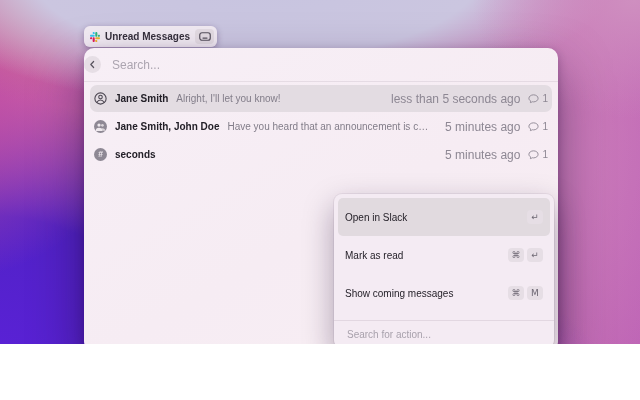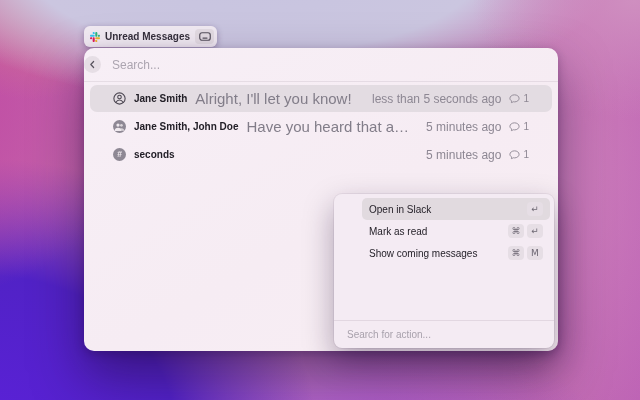--- a/index.html
+++ b/index.html
@@ -1,16 +1,16 @@
 <!DOCTYPE html>
 <html><head>
 <meta charset="utf-8">
 <style>
   html,body{margin:0;padding:0;}
-  .screen{position:relative;width:640px;height:400px;overflow:hidden;
+  .screen{position:relative;width:640px;height:344px;overflow:hidden;
     font-family:"Liberation Sans",sans-serif;
     background:
       radial-gradient(ellipse 260px 190px at 99% 0%, #cf8fc0 0%, rgba(207,143,192,0) 62%),
       radial-gradient(ellipse 500px 190px at 40% -8%, #c7c4e0 0%, #cbc6e0 45%, rgba(203,198,224,0) 72%),
       radial-gradient(circle 150px at 5% -2%, #d3748e 0%, rgba(211,116,142,0) 72%),
       radial-gradient(ellipse 300px 280px at -10% 25%, #c04da4 0%, rgba(192,77,164,0) 70%),
       radial-gradient(ellipse 470px 390px at -2% 108%, #5b21d8 0%, #5122c6 40%, rgba(81,34,198,0) 70%),
       radial-gradient(ellipse 430px 250px at 55% 118%, #9a44d4 0%, rgba(154,68,212,0) 62%),
       radial-gradient(ellipse 320px 520px at 88% 45%, rgba(224,164,206,0.4), rgba(224,164,206,0) 70%),
       linear-gradient(100deg, #c45ba8 0%, #c678b2 30%, #c885ba 55%, #bf64ad 85%, #b95bb2 100%);
@@ -28,38 +28,38 @@
     box-shadow:0 24px 50px rgba(32,8,58,.5),0 3px 10px rgba(32,8,58,.28);}
   .searchbar{height:33px;display:flex;align-items:center;gap:9px;padding:0 0;
     border-bottom:1px solid rgba(70,40,70,.09);}
   .backbtn{width:17px;height:17px;border-radius:50%;background:#e6dee5;flex:0 0 17px;
     display:flex;align-items:center;justify-content:center;cursor:default;}
   .search-input{flex:1;border:none;background:transparent;outline:none;
     font-size:12px;color:#3a3540;font-family:inherit;}
   .search-input::placeholder{color:#aca5b0;}
   
   .list{padding:3px 6px 0;}
-  .row{height:27px;display:flex;align-items:center;gap:8px;padding:0 23px;
+  .row{height:27px;display:flex;align-items:center;gap:8px;padding:0 4px;
     border-radius:7px;margin-bottom:1px;}
   .row.sel{background:#e3dce2;}
   .ric{width:13px;height:13px;flex:0 0 13px;display:flex;align-items:center;justify-content:center;}
   .hash-circle{width:13px;height:13px;border-radius:50%;background:#8e8894;color:#efe9ee;
     font-size:8.5px;font-weight:700;display:flex;align-items:center;justify-content:center;line-height:1;}
   .rtitle{font-size:10px;font-weight:700;color:#232028;white-space:nowrap;}
-  .rsub{font-size:15px;color:#827d89;white-space:nowrap;overflow:hidden;
+  .rsub{font-size:10px;color:#827d89;white-space:nowrap;overflow:hidden;
     text-overflow:ellipsis;flex:0 1 auto;}
   .rspace{flex:1 1 0;}
   .rtime{font-size:12px;color:#8d8793;white-space:nowrap;}
   .rbubble{display:flex;align-items:center;gap:3px;color:#8d8793;font-size:10px;}
   
   .panel{position:absolute;left:250px;top:146px;width:220px;height:154px;border-radius:8px;
     background:#f4ebf3;box-shadow:0 12px 30px rgba(30,8,50,.35),0 0 0 1px rgba(90,60,90,.08);}
   .pitems{padding:4px;}
   .aitem{height:22px;display:flex;align-items:center;justify-content:space-between;
-    padding:0 7px;border-radius:5px;margin-left:24px;}
+    padding:8px 7px;border-radius:5px;}
   .aitem.sel{background:#e1dadf;}
   .alabel{font-size:10px;color:#26222a;font-weight:500;white-space:nowrap;}
   .keys{display:flex;gap:3px;}
   .key{min-width:10px;height:14px;padding:0 3px;border-radius:4px;background:#e6dee5;
     color:#6e6874;font-size:9px;display:flex;align-items:center;justify-content:center;
     font-family:"DejaVu Sans",sans-serif;}
   .pfooter{position:absolute;left:0;right:0;bottom:0;height:27px;
     border-top:1px solid rgba(70,40,70,.1);display:flex;align-items:center;padding:0 11px;}
   .afoot-input{border:none;background:transparent;outline:none;width:100%;
     font-size:10px;color:#3a3540;font-family:inherit;}

